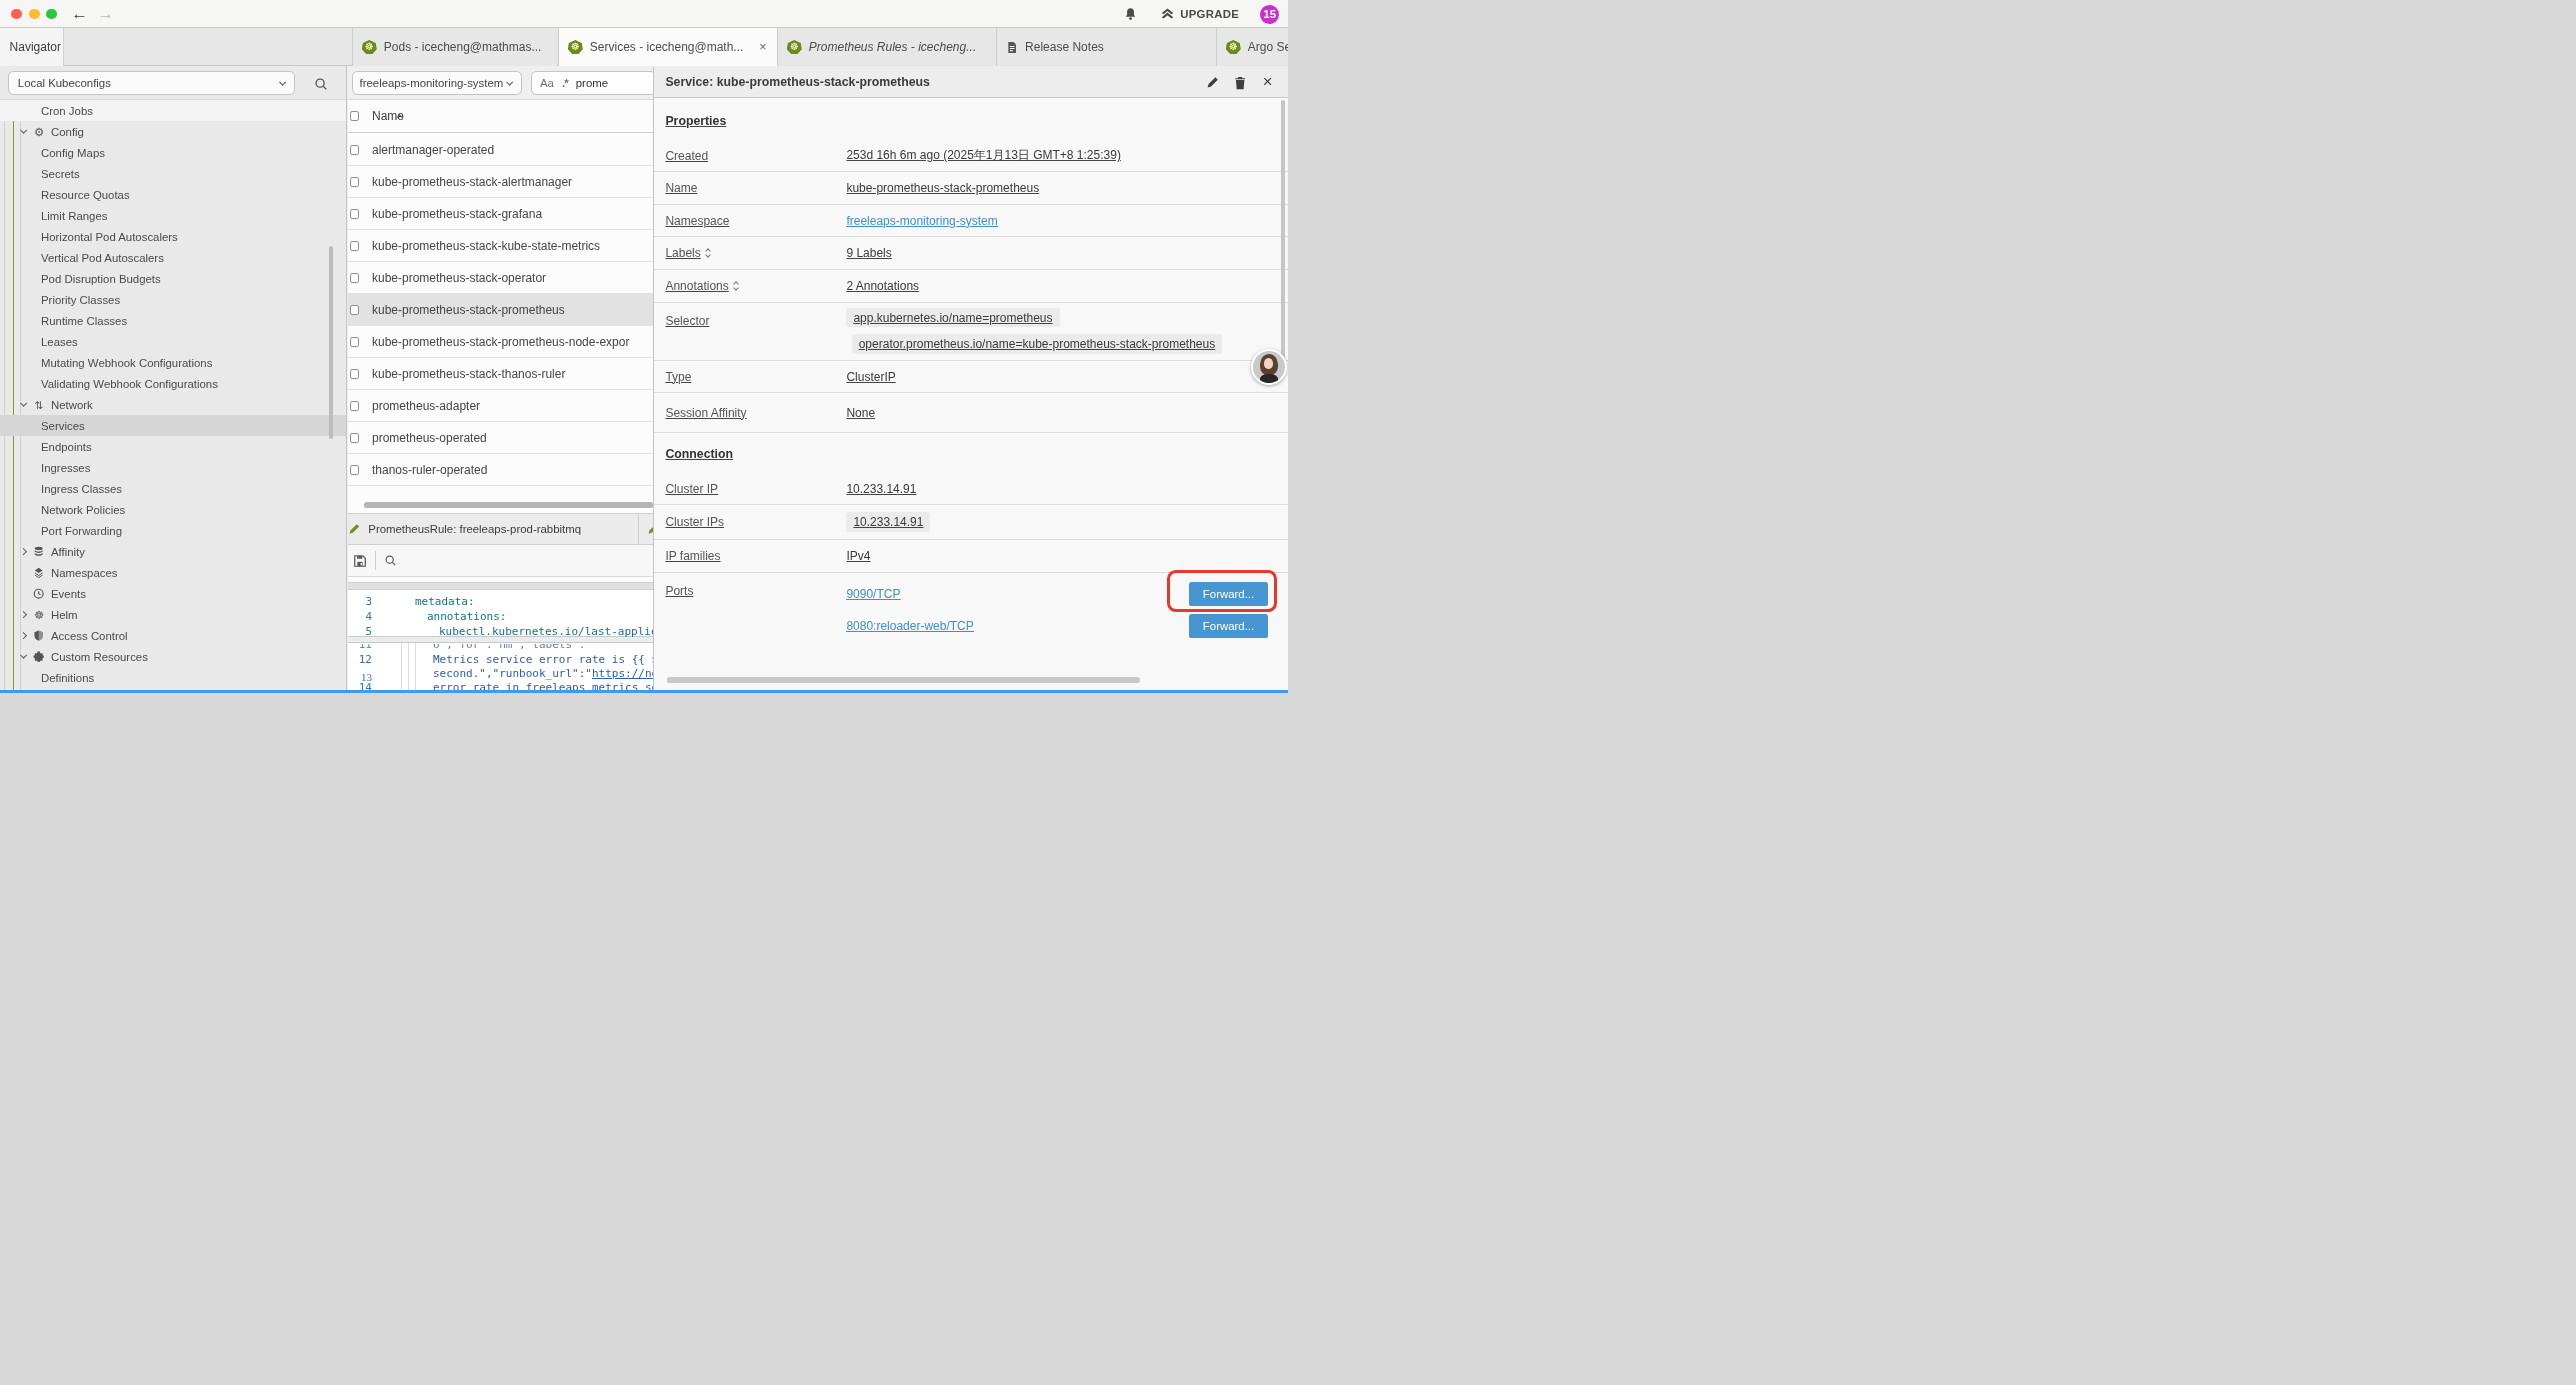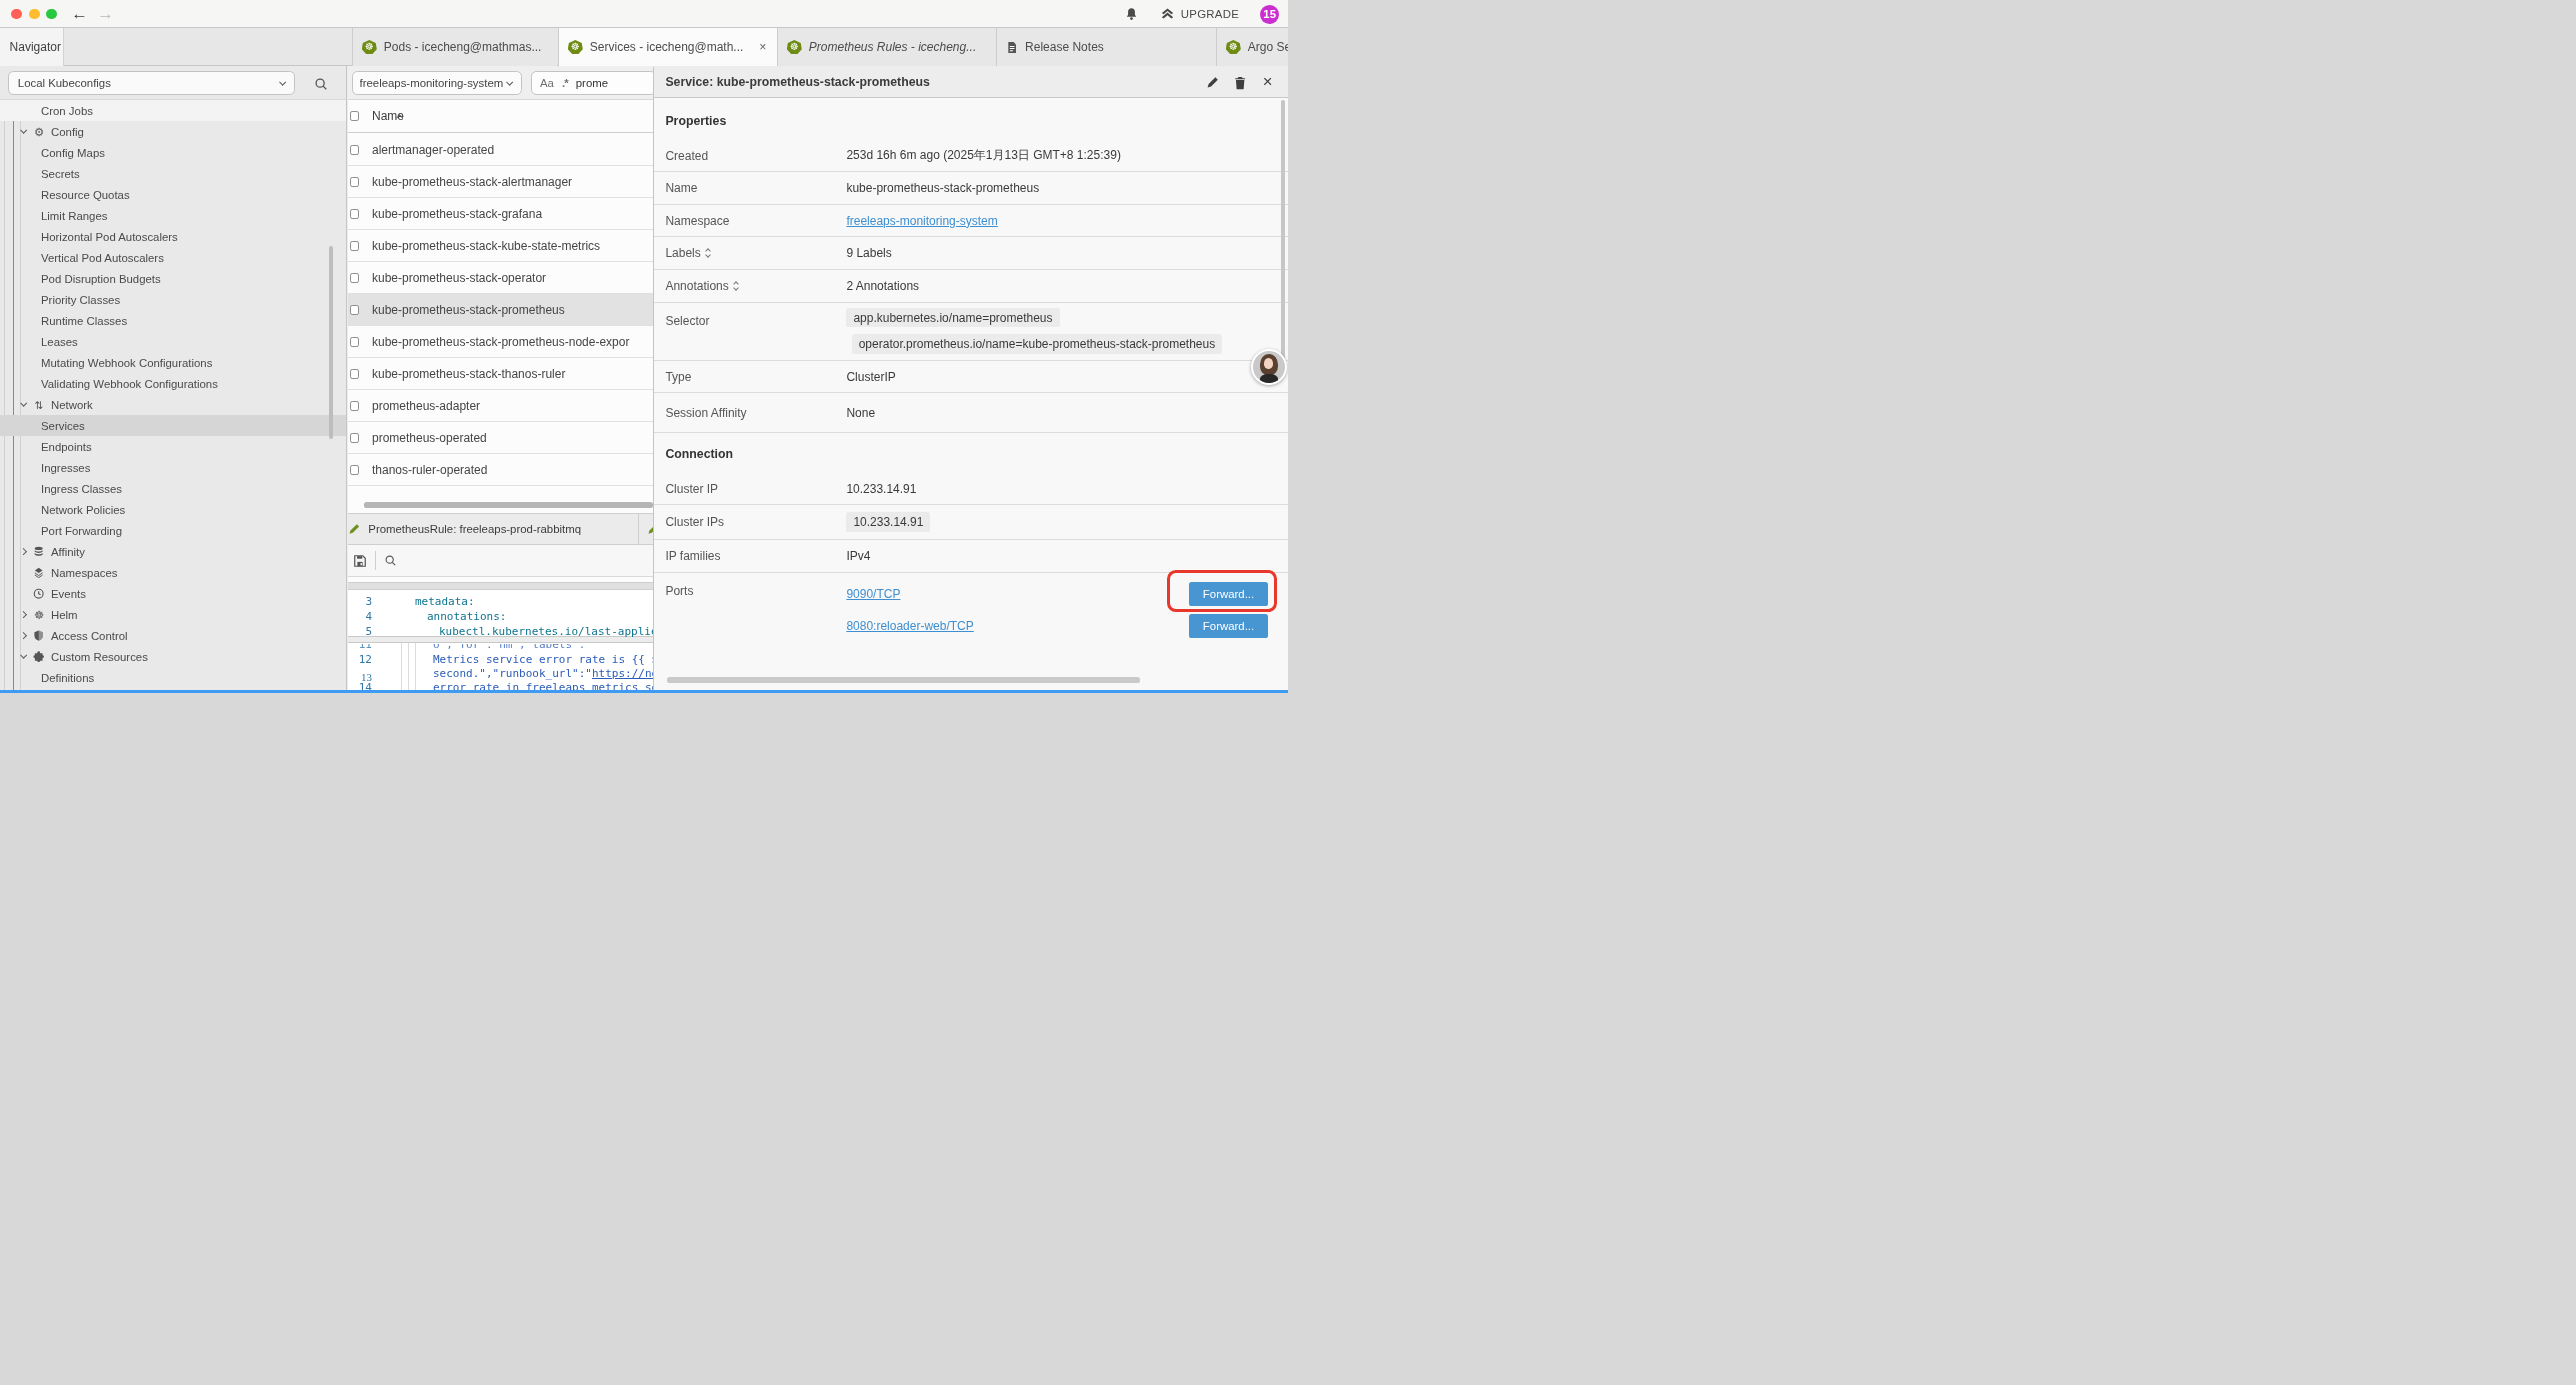--- a/index.html
+++ b/index.html
@@ -14,21 +14,21 @@
   .tl { position:absolute; top:8.8px; width:10.5px; height:10.5px; border-radius:50%; }
   .tl.red { left:11.4px; background:#ff5f57; }
   .tl.yellow { left:29px; background:#febc2e; }
   .tl.green { left:46px; background:#28c840; }
   .navarrow { position:absolute; top:1.8px; font-size:16.7px; line-height:24.6px; width:21px; text-align:center; }
   .navarrow.back { left:69px; color:#3e3e3e; }
   .navarrow.fwd { left:95px; color:#b9b9b9; }
   .tb-right { position:absolute; right:0; top:0; height:28px; display:flex; align-items:center; }
   .bell-btn { width:26px; height:26px; display:flex; align-items:center; justify-content:center; }
   .upgrade-btn { display:flex; align-items:center; gap:5.3px; margin-left:16px; color:#4a4a4a;
-                 font-size:11.4px; font-weight:400; letter-spacing:0.3px; }
+                 font-size:11.4px; font-weight:700; letter-spacing:0.3px; }
   .badge { width:19px; height:19px; border-radius:50%; background:#cb2fd0; color:#fff; font-size:11.4px;
            font-weight:700; display:flex; align-items:center; justify-content:center; margin:0 8.8px 0 21px; }
 
   
   .tabstrip { position:absolute; left:0; top:28px; width:100%; height:38px; background:#e7e7e7;
               border-bottom:0.9px solid #c6c6c6; }
   .nav-tab { position:absolute; left:0; top:0; width:64px; height:38px; background:#f4f4f4;
              border-right:0.9px solid #d2d2d2; display:flex; align-items:center; padding-left:9.6px;
              font-size:12px; color:#3f3f3f; }
   .tab { position:absolute; top:0; height:38px; display:flex; align-items:center; gap:7px;
@@ -119,21 +119,21 @@
   .cguide { position:absolute; top:46px; bottom:0; width:0.9px; background:#dcdcdc; }
 
   
   .drawer { position:absolute; left:653px; top:67px; right:0; bottom:2.6px; background:#f8f8f8;
             border-left:0.9px solid #c4c4c4; z-index:20; }
   .d-header { position:absolute; left:0; top:0; width:100%; height:31px; background:#ededed;
               border-bottom:0.9px solid #c9c9c9; display:flex; align-items:center; }
   .d-title { margin-left:11.4px; font-size:12.3px; font-weight:700; color:#3b3b3b; }
   .d-actions { position:absolute; right:12.3px; top:0; height:31px; display:flex; align-items:center; gap:11.4px; }
   .d-act { width:16px; display:flex; justify-content:center; color:#4a4a4a; font-size:14px; }
-  .d-body { position:absolute; left:0; top:31px; right:0; bottom:0; overflow:hidden; }
+  .d-body { position:absolute; left:0; top:31px; right:0; bottom:0; overflow:hidden;text-decoration:underline; }
   .d-heading { padding:16px 0 0 11.4px; height:42px; font-size:12.3px; font-weight:700; color:#333; }
   .d-heading.second { padding-top:14px; height:40px; }
   .d-row { position:relative; display:flex; border-bottom:0.9px solid #dcdcdc; padding-left:11.4px;
            align-items:center; font-size:12px; }
   .d-label { flex:0 0 181px; color:#555; display:flex; align-items:center; gap:5.3px; }
   .d-value { color:#3a3a3a; }
   .d-link { color:#3d8fd1; text-decoration:underline; }
   .d-chip { background:#ebebeb; border-radius:2.6px; padding:2.6px 7px; color:#3a3a3a; white-space:nowrap; }
   .chips-col { display:flex; flex-direction:column; align-items:flex-start; gap:7px; padding:5.3px 0; }
   .chips-col .d-chip:nth-child(2) { margin-left:5.3px; }

